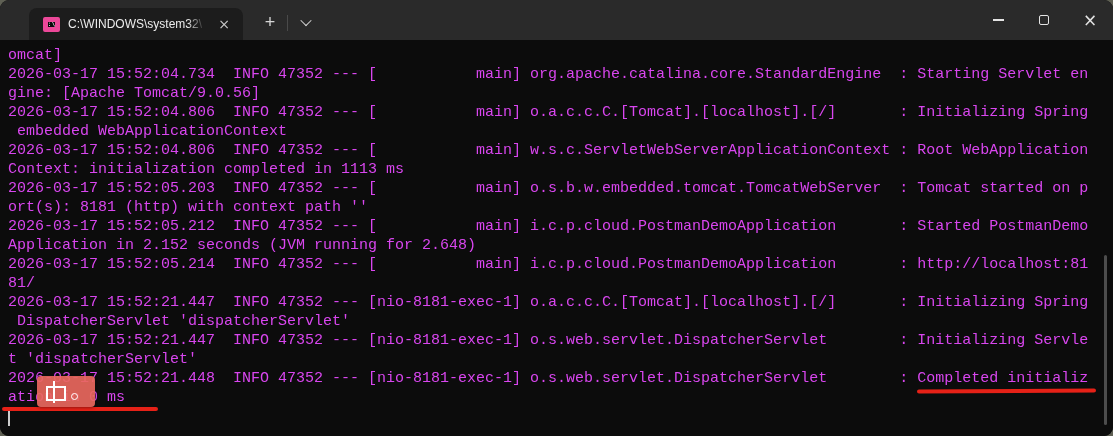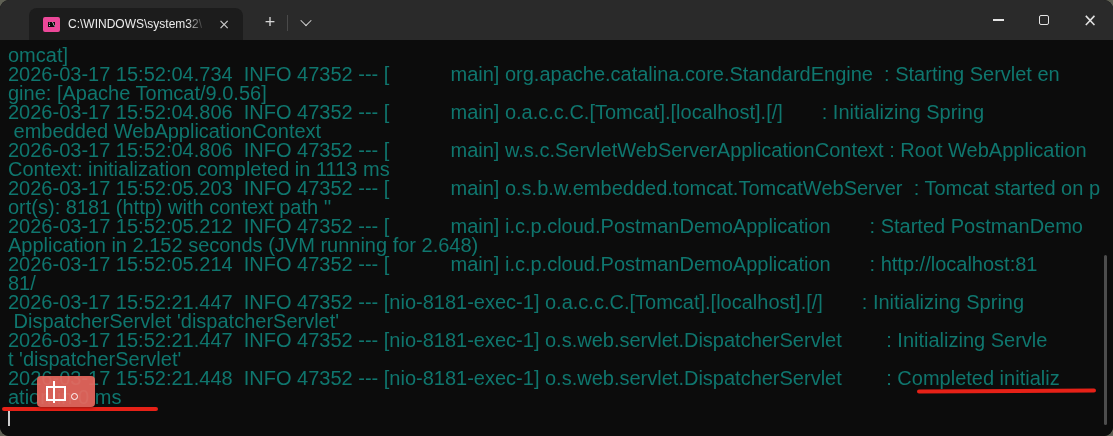--- a/index.html
+++ b/index.html
@@ -67,22 +67,22 @@
   .min-line { width:11px; height:1.3px; background:#e4e4e4; display:block; }
   .max-box { width:10px; height:10px; border:1.1px solid #e4e4e4; border-radius:2px; display:block; }
   .wc.close span { color:#e4e4e4; font-size:17px; line-height:1; font-family:"DejaVu Sans", sans-serif; }
 
   
   .terminal {
     position:absolute; top:40px; left:0; right:0; bottom:0;
     background:#0c0c0c; padding:6px 0 0 8px; cursor:text;
   }
   .out {
-    font-family:Liberation Sans, sans-serif; font-size:20px; line-height:19px;
-    color:#0f766e; white-space:pre;
+    font-family:Liberation Mono, monospace; font-size:15px; line-height:19px;
+    color:#d946ef; white-space:pre;
   }
   .out .t-line { height:19px; white-space:pre; }
 
   .cursor {
     position:absolute; left:8px; top:370px; width:1.5px; height:16px;
     background:#cccccc; display:block;
   }
 
   .scroll-thumb {
     position:absolute; left:1104px; top:215px; width:3px; height:170px;

